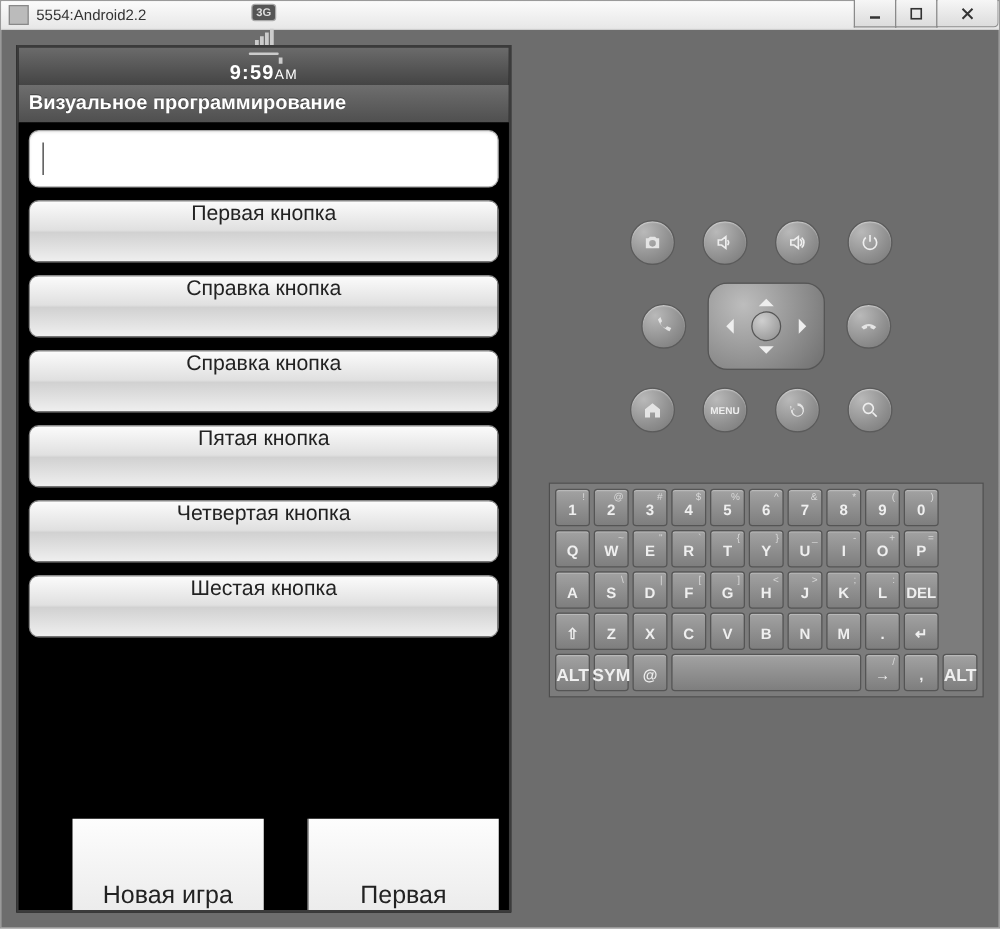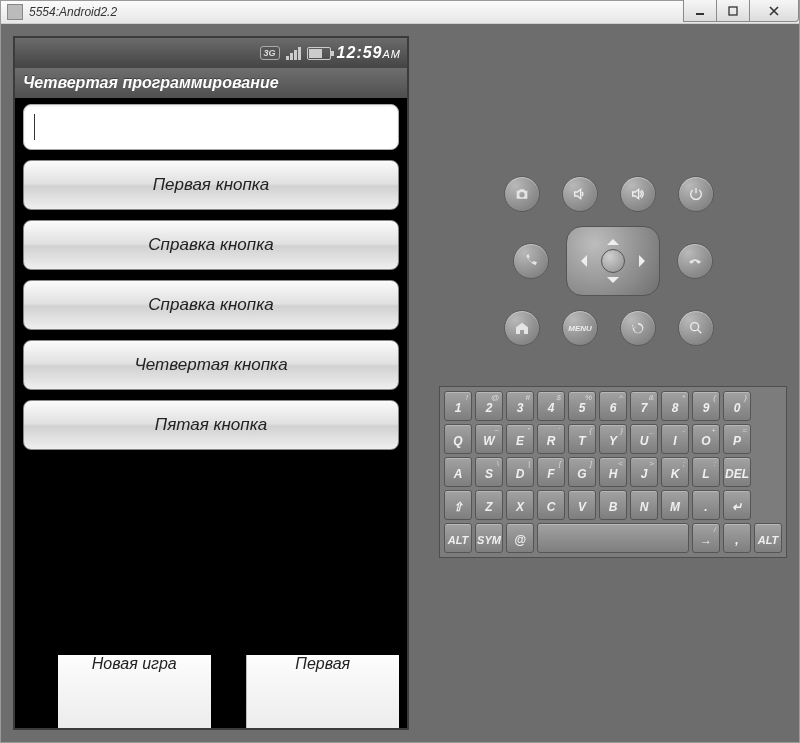--- a/index.html
+++ b/index.html
@@ -11,21 +11,20 @@
     overflow: hidden;
   }
   
   .win-frame {
     width: 800px;
     height: 743px;
     background: linear-gradient(#fdfdfd,#f2f2f2 4%,#e9e9e9);
     border: 1px solid #9a9a9a;
     display: flex;
     flex-direction: column;
-    font-style: italic;
   }
   .titlebar {
     height: 28px;
     display: flex;
     align-items: center;
     padding: 0 0 0 6px;
     background: linear-gradient(#fbfbfb,#e7e7e7);
     border-bottom: 1px solid #cfcfcf;
   }
   .title-icon {
@@ -58,21 +57,21 @@
     width: 404px;
     height: 694px;
     background:#000;
     border: 2px solid #3b3b3b;
     display:flex; flex-direction:column;
   }
   .statusbar {
     height: 30px;
     background: linear-gradient(#6b6b6b,#444);
     display:flex; align-items:center; justify-content:flex-end;
-    padding: 0 6px; gap:6px;
+    padding: 0 6px; gap:6px;flex-direction:column;
   }
   .statusbar .pill {
     font-size:9px; font-weight:bold; color:#ddd;
     border:1px solid #aaa; border-radius:3px; padding:1px 3px;
     background:#555;
   }
   .sig-bars { display:flex; align-items:flex-end; gap:1px; height:14px;}
   .sig-bars span { width:3px; background:#ccc;}
   .sig-bars span:nth-child(1){height:4px;}
   .sig-bars span:nth-child(2){height:7px;}
@@ -104,31 +103,31 @@
     width:1px; height:26px; background:#333;
     animation:blink 1s step-start infinite;
   }
   @keyframes blink {50%{opacity:0;}}
   .android-btn {
     height: 50px; border-radius:8px;
     background: linear-gradient(#fbfbfb,#e0e0e0 48%,#d1d1d1 52%,#efefef);
     border:1px solid #888;
     box-shadow: 0 1px 0 rgba(255,255,255,0.6) inset, 0 2px 3px rgba(0,0,0,0.4);
     color:#222; font-size:17px;
-    display:flex; align-items:center; justify-content:center;
+    display:flex; align-items:flex-start; justify-content:center;
   }
   .menu-bar {
     margin-top:auto;
     display:flex; height: 74px;
     border-top:1px solid #000;
   }
   .menu-btn {
     flex:1; background: linear-gradient(#fdfdfd,#ececec);
-    color:#222; font-size:16px;
-    display:flex; align-items:flex-start; justify-content:center;margin-left:35px;
+    color:#222; font-size:20px;
+    display:flex; align-items:flex-end; justify-content:center;margin-left:35px;
   }
   .menu-btn + .menu-btn { border-left:1px solid #bbb; }
 
   
   .side {
     flex:1; display:flex; flex-direction:column; align-items:center;
     padding-top: 140px;
   }
   .hw-btns { display:grid; grid-template-columns: repeat(4, 44px); gap:10px 14px; justify-content:center;}
   .circle {
@@ -182,21 +181,21 @@
     color:#efefef; font-size:12px; font-weight:600;
     display:flex; align-items:center; justify-content:center;
     position:relative;
   }
   .key .sub {
     position:absolute; top:1px; right:3px;
     font-size:8px; color:#d8d8d8; font-weight:400;
   }
   .key .main { margin-top:4px; }
   .key.wide3 { width:152px; }
-  .key.small-txt { font-size:11px; }
+  .key.small-txt { font-size:14px; }
 </style>
 </head>
 <body>
 
 <div class="win-frame">
   <div class="titlebar">
     <div class="title-icon"></div>
     <div class="title-text">5554:Android2.2</div>
     <div class="win-btns">
       <div class="win-btn">
@@ -225,44 +224,47 @@
         <span class="sig-bars">
             <span></span>
             <span></span>
             <span></span>
             <span></span>
           </span>
         <span class="batt">
             <span class="lvl"></span>
           </span>
         <span class="clock">
-          <span>12:59</span><small>AM</small>
+          <span>9:59</span><small>AM</small>
         </span>
       </div>
       <div class="appbar">
-        <span>Четвертая программирование</span>
+        <span>Визуальное программирование</span>
       </div>
       <div class="app-body">
         <div class="text-input">
           <span class="cursor"></span>
         </div>
         <div class="android-btn">
             <span>Первая кнопка</span>
           </div>
         <div class="android-btn">
             <span>Справка кнопка</span>
           </div>
         <div class="android-btn">
             <span>Справка кнопка</span>
           </div>
         <div class="android-btn">
+            <span>Пятая кнопка</span>
+          </div>
+        <div class="android-btn">
             <span>Четвертая кнопка</span>
           </div>
         <div class="android-btn">
-            <span>Пятая кнопка</span>
+            <span>Шестая кнопка</span>
           </div>
         <div class="menu-bar">
           <div class="menu-btn">
               <span>Новая игра</span>
             </div>
           <div class="menu-btn">
               <span>Первая</span>
             </div>
         </div>
       </div>

